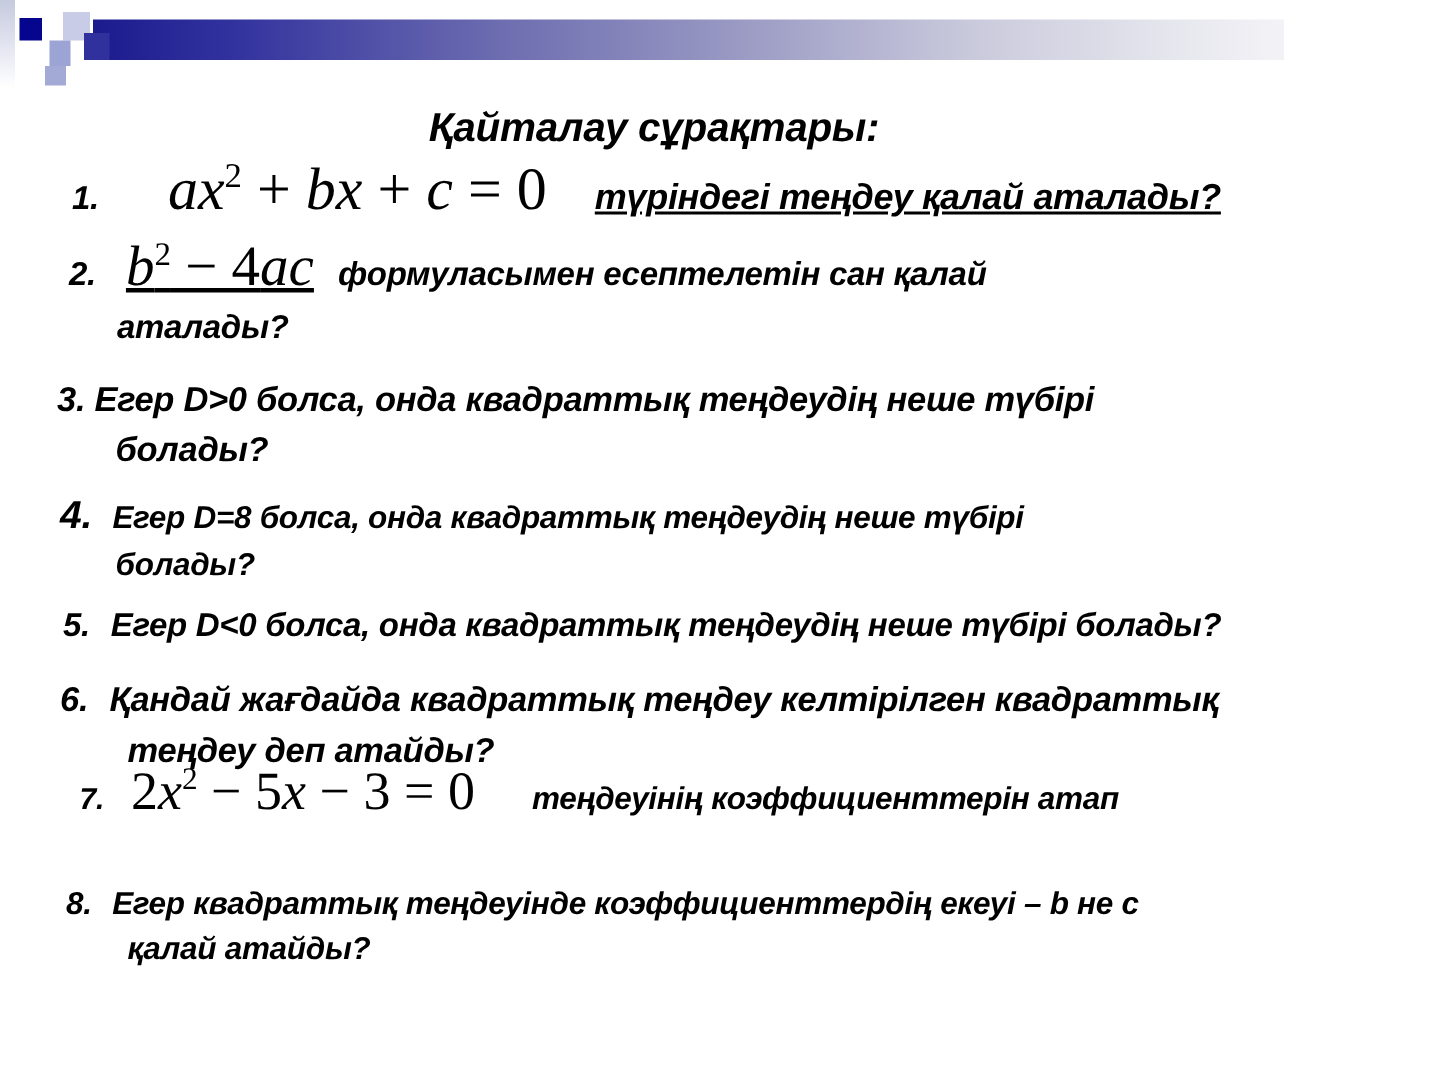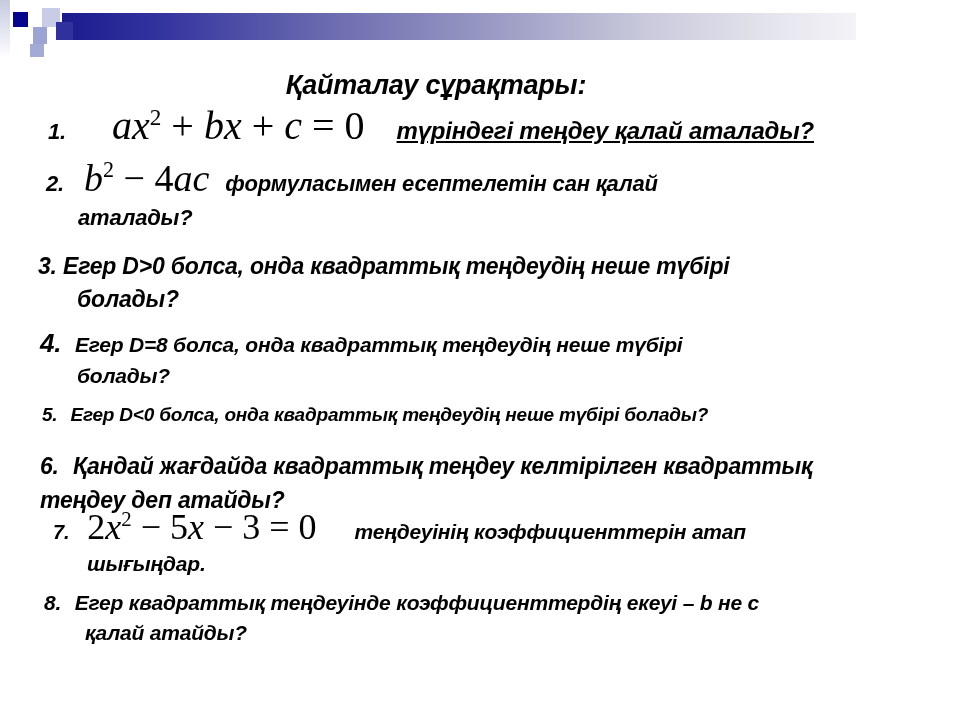--- a/index.html
+++ b/index.html
@@ -42,37 +42,37 @@
   .formula sup { font-size:0.58em; }
 
   
   .q1 { left:48px; top:102px; }
   .q1 .num { font-size:22px; margin-right:46px; }
   .q1 .formula { font-size:40px; margin-right:32px; }
   .q1 .txt { font-size:24px;text-decoration:underline; }
   
   .q2 { left:46px; top:156px; }
   .q2 .num { font-size:22px; margin-right:20px; }
-  .q2 .formula { font-size:38px; margin-right:16px; }
+  .q2 .formula { font-size:38px; margin-right:16px;text-decoration:underline; }
   .q2 .txt { font-size:22px; }
   .q2 .line2 { display:block; font-size:22px; margin:5px 0 0 32px; }
   
   .q3 { left:38px; top:250px; font-size:23px; line-height:33px; }
   .q3 .line2 { display:block; margin-left:39px; }
   
   .q4 { left:40px; top:328px; font-size:21px; line-height:31px; }
   .q4 .num { font-size:26px; margin-right:8px; }
   .q4 .line2 { display:block; margin-left:37px; }
   
-  .q5 { left:42px; top:404px; font-size:19px; }
+  .q5 { left:42px; top:404px; font-size:22px; }
   .q5 .num { margin-right:8px; }
   
   .q6 { left:40px; top:449px; font-size:23px; line-height:34px; }
   .q6 .num { margin-right:8px; }
-  .q6 .line2 { display:block; }
+  .q6 .line2 { display:block; margin-left:45px; }
   
   .q7 { left:53px; top:506px; }
   .q7 .num { font-size:20px; margin-right:18px; }
   .q7 .formula { font-size:36px; margin-right:38px; }
   .q7 .txt { font-size:21px; }
   .q7 .line2 { display:block; font-size:21px; margin:4px 0 0 34px; }
   
   .q8 { left:44px; top:588px; font-size:21px; line-height:30px; }
   .q8 .num { margin-right:8px; }
   .q8 .line2, .q8 .line3 { display:block; margin-left:41px; }
@@ -129,21 +129,20 @@
     <span>Қандай жағдайда квадраттық теңдеу келтірілген квадраттық</span>
     <span class="line2">теңдеу деп атайды?</span>
   </div>
 
   <div class="q q7">
     <div class="row">
       <span class="num bold-it">7.</span>
       <span class="formula"><span>2</span><span class="it">x</span><sup>2</sup><span> − 5</span><span class="it">x</span><span> − 3 = 0</span></span>
       <span class="txt bold-it">теңдеуінің  коэффициенттерін атап</span>
     </div>
-    <span class="line2 bold-it">шығыңдар.</span>
   </div>
 
   <div class="q q8 bold-it">
     <span class="num">8.</span>
     <span>Егер квадраттық теңдеуінде коэффициенттердің екеуі – b не с</span>
     <span class="line3">қалай атайды?</span>
   </div>
 
 </div>
 

